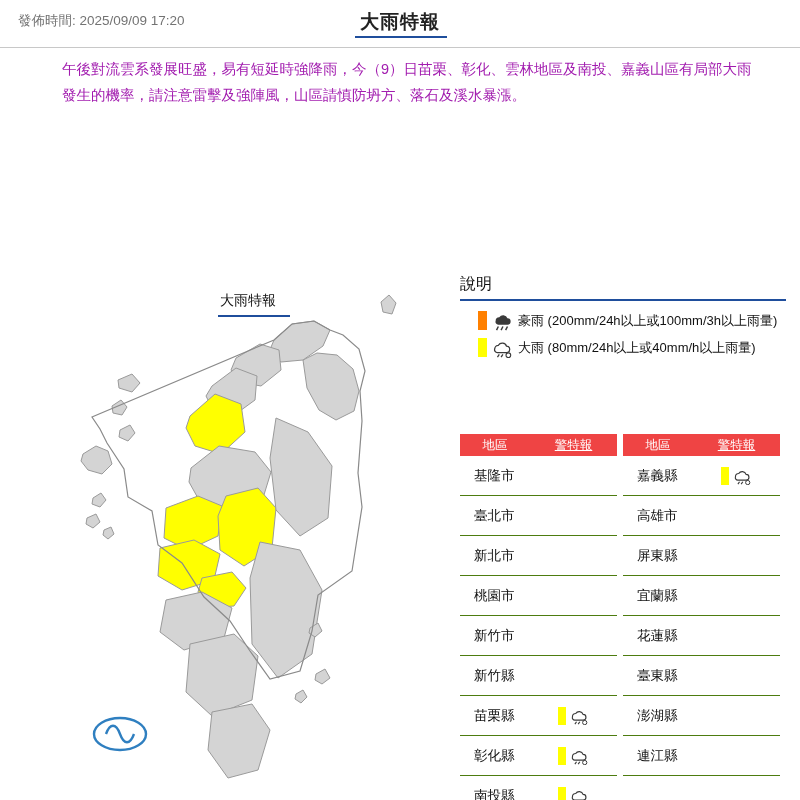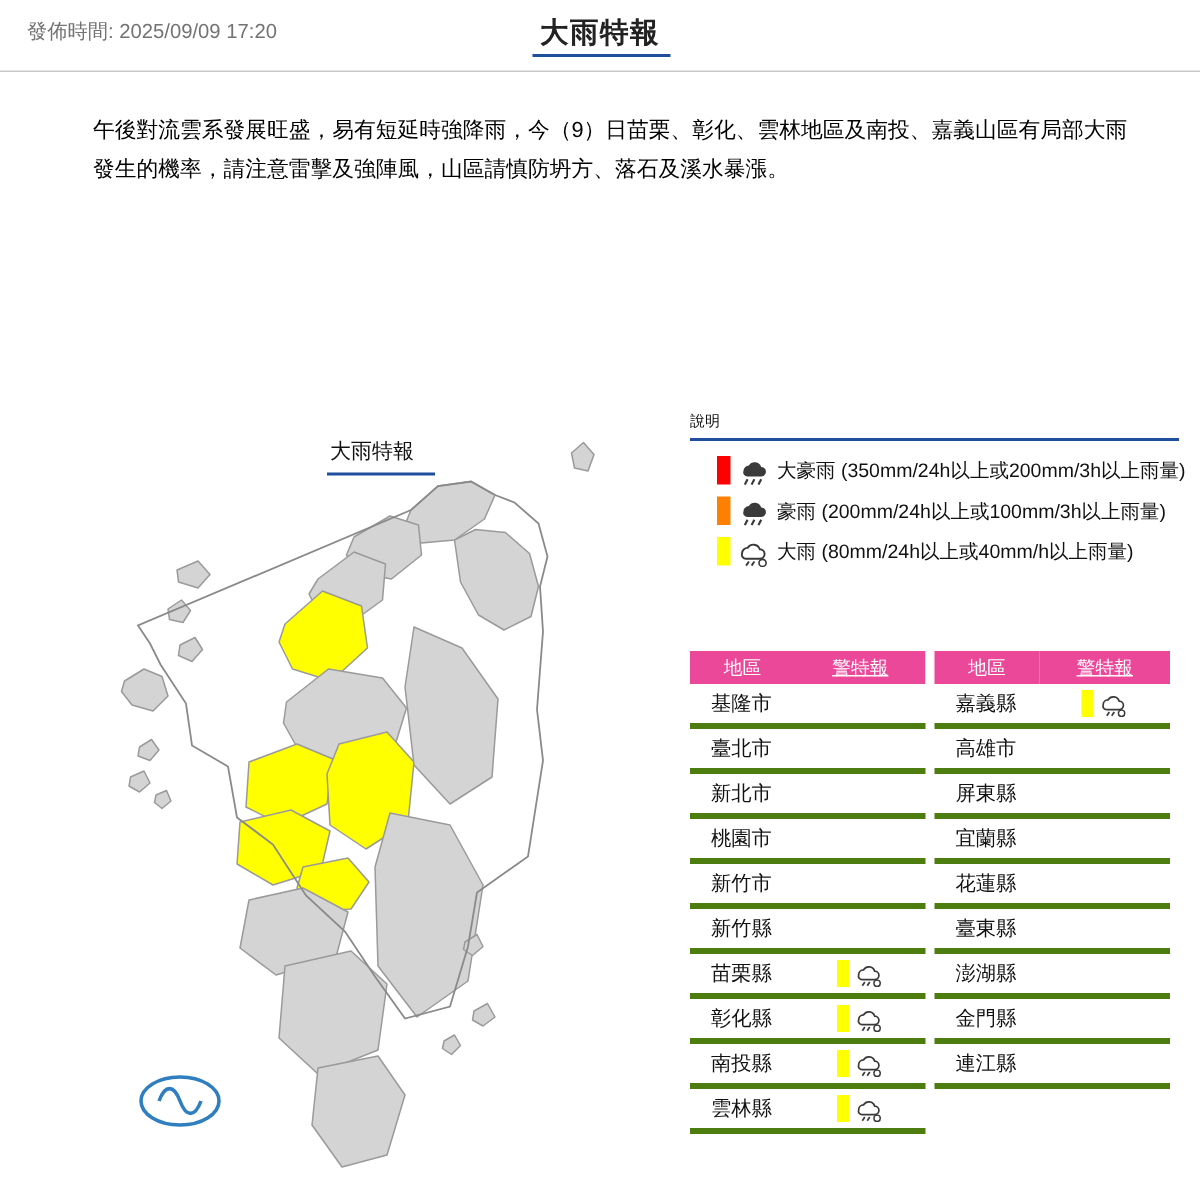--- a/index.html
+++ b/index.html
@@ -41,25 +41,25 @@
   }
   .header-rule {
     position: absolute;
     left: 0; right: 0; top: 47px;
     height: 1px; background: #c8c8c8;
   }
 
   
   .desc {
     position: absolute;
-    left: 62px; top: 74px;
+    left: 62px; top: 56px;
     width: 700px;
     font-size: 14.5px;
     line-height: 26px;
-    color: #000000;
+    color: #a21caf;
   }
 
   
   .map-panel {
     position: absolute;
     left: 60px; top: 282px;
     width: 400px; height: 500px;
   }
   .map-label {
     position: absolute;
@@ -76,21 +76,21 @@
   }
   .map-svg { position: absolute; left: 0; top: 0; }
 
   
   .legend {
     position: absolute;
     left: 460px; top: 274px;
     width: 326px;
   }
   .legend-title {
-    font-size: 10px;
+    font-size: 16px;
     color: #111;
     padding-bottom: 4px;
   }
   .legend-rule {
     height: 2px; background: #1f4e9c;
     margin-bottom: 6px;
   }
   .legend-row {
     display: flex;
     align-items: center;
@@ -117,38 +117,38 @@
   .table-wrap {
     position: absolute;
     left: 460px; top: 434px;
     width: 326px;
   }
   .table-head {
     display: flex;
     height: 22px;
   }
   .th {
-    background: #ec4899;
+    background: #ef4444;
     color: #fff;
     font-size: 12.5px;
     display: flex;
     align-items: center;
     justify-content: center;
   }
   .th.sep { background: #ffffff; width: 6px; }
   .col-area { width: 70px; }
   .col-warn { width: 87px; text-decoration: underline; }
   .table-body { display: flex; }
   .tcol { width: 157px; }
   .tcol.spacer { width: 6px; }
   .trow {
     display: flex;
     align-items: center;
-    height: 30px;
-    border-bottom: 4px solid #4d7c0f;
+    height: 40px;
+    border-bottom: 1px solid #4d7c0f;
   }
   .cell-area {
     width: 70px;
     font-size: 13.5px;
     padding-left: 14px;
     color: #111;
     white-space: nowrap;
   }
   .cell-warn {
     width: 87px;
@@ -234,32 +234,20 @@
         <path d="M46 452 c4 -11 10 -11 14 0 c4 11 10 11 14 0" fill="none" stroke="#2f7fc0" stroke-width="2.4"></path>
       </g>
     </svg>
   </div>
 
   <div class="legend">
     <div class="legend-title">說明</div>
     <div class="legend-rule"></div>
 
 
-    <div class="legend-row">
-      <div class="legend-swatch" style="background:#ff0000"></div>
-      <svg class="legend-icon" viewBox="0 0 24 22">
-        <path d="M5 11 a4 4 0 0 1 4 -4 a5 5 0 0 1 9 1 a3.5 3.5 0 0 1 0 7 H8 a3 3 0 0 1 -3 -4 z" fill="#3a3a3a"></path>
-        <g stroke="#3a3a3a" stroke-width="1.6">
-            <line x1="8" y1="17" x2="6" y2="21"></line>
-            <line x1="13" y1="17" x2="11" y2="21"></line>
-            <line x1="18" y1="17" x2="16" y2="21"></line>
-          </g>
-      </svg>
-      <div class="legend-text">大豪雨 (350mm/24h以上或200mm/3h以上雨量)</div>
-    </div>
 
     <div class="legend-row">
       <div class="legend-swatch" style="background:#ff8000"></div>
       <svg class="legend-icon" viewBox="0 0 24 22">
         <path d="M5 11 a4 4 0 0 1 4 -4 a5 5 0 0 1 9 1 a3.5 3.5 0 0 1 0 7 H8 a3 3 0 0 1 -3 -4 z" fill="#3a3a3a"></path>
         <g stroke="#3a3a3a" stroke-width="1.6">
             <line x1="8" y1="17" x2="6" y2="21"></line>
             <line x1="13" y1="17" x2="11" y2="21"></line>
             <line x1="18" y1="17" x2="16" y2="21"></line>
           </g>
@@ -417,24 +405,20 @@
           </div>
           <div class="trow">
             <div class="cell-area">臺東縣</div>
             <div class="cell-warn"></div>
           </div>
           <div class="trow">
             <div class="cell-area">澎湖縣</div>
             <div class="cell-warn"></div>
           </div>
           <div class="trow">
-            <div class="cell-area">金門縣</div>
-            <div class="cell-warn"></div>
-          </div>
-          <div class="trow">
             <div class="cell-area">連江縣</div>
             <div class="cell-warn"></div>
           </div>
         </div>
     </div>
   </div>
 
 </div>
 
 </body></html>

